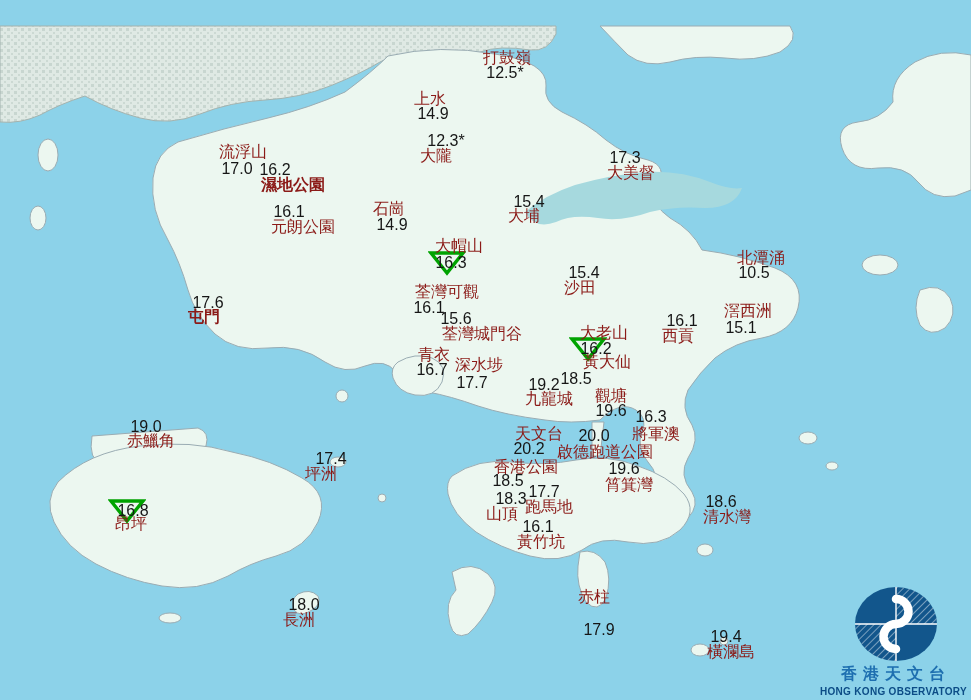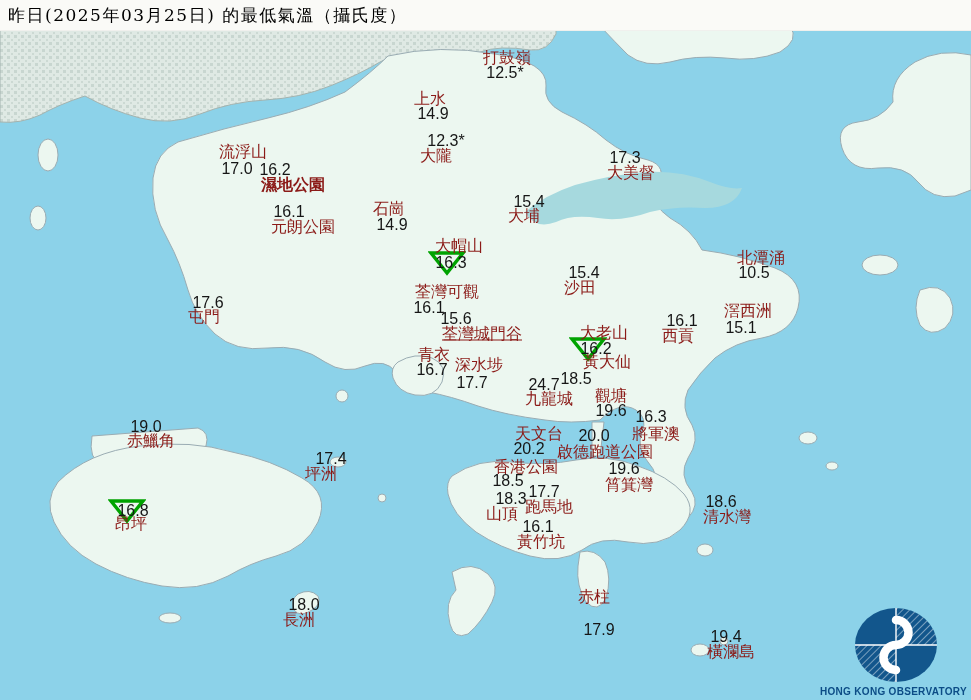--- a/index.html
+++ b/index.html
@@ -99,23 +99,20 @@
 
     <ellipse class="land" cx="880" cy="265" rx="18" ry="10"></ellipse>
     <path class="land" d="M920,290 Q940,282 950,298 Q958,315 945,328 Q930,338 920,325 Q912,308 920,290 Z"></path>
     <ellipse class="land" cx="808" cy="438" rx="9" ry="6"></ellipse>
     <ellipse class="land" cx="832" cy="466" rx="6" ry="4"></ellipse>
     <ellipse class="land" cx="705" cy="550" rx="8" ry="6"></ellipse>
     <ellipse class="land" cx="700" cy="650" rx="9" ry="6"></ellipse>
     <circle class="land" cx="724" cy="641" r="4"></circle>
   </svg>
 
-  <div id="titlebar">
-    <span>昨日(2025年03月25日) 的最低氣溫（攝氏度）</span>
-  </div>
 
   <div id="stations">
       <div class="station-value" style="left: 505px; top: 73px;">12.5*</div>
       <div class="station-name" style="left: 507px; top: 58px;">打鼓嶺</div>
       <div class="station-value" style="left: 433px; top: 114px;">14.9</div>
       <div class="station-name" style="left: 430px; top: 99px; text-align: center;">上水</div>
       <div class="station-value" style="left: 446px; top: 141px;">12.3*</div>
       <div class="station-name" style="left: 436px; top: 156px;">大隴</div>
       <div class="station-value" style="left: 237px; top: 169px;">17.0</div>
       <div class="station-name" style="left: 243px; top: 152px;">流浮山</div>
@@ -134,39 +131,39 @@
         </svg></div>
       <div class="station-value" style="left: 451px; top: 263px;">16.3</div>
       <div class="station-name" style="left: 459px; top: 246px;">大帽山</div>
       <div class="station-value" style="left: 429px; top: 308px;">16.1</div>
       <div class="station-name" style="left: 447px; top: 292px;">荃灣可觀</div>
       <div class="station-value" style="left: 584px; top: 273px;">15.4</div>
       <div class="station-name" style="left: 580px; top: 288px;">沙田</div>
       <div class="station-value" style="left: 754px; top: 273px;">10.5</div>
       <div class="station-name" style="left: 761px; top: 258px;">北潭涌</div>
       <div class="station-value" style="left: 208px; top: 303px;">17.6</div>
-      <div class="station-name" style="left: 204px; top: 317px;">屯門</div>
+      <div class="station-name" style="left: 204px; top: 317px; font-weight: bold;">屯門</div>
       <div class="station-value" style="left: 456px; top: 319px;">15.6</div>
-      <div class="station-name" style="left: 482px; top: 334px; text-decoration: underline;">荃灣城門谷</div>
+      <div class="station-name" style="left: 482px; top: 334px;">荃灣城門谷</div>
       <div class="marker" style="left: 588px; top: 348px;"><svg width="38" height="28" viewBox="0 0 38 28">
           <polygon points="3,5 35,5 19,25" fill="none" stroke="#00a300" stroke-width="3.4"></polygon>
         </svg></div>
       <div class="station-value" style="left: 596px; top: 349px;">16.2</div>
       <div class="station-name" style="left: 604px; top: 333px;">大老山</div>
       <div class="station-value" style="left: 682px; top: 321px;">16.1</div>
       <div class="station-name" style="left: 678px; top: 336px; text-align: right;">西貢</div>
       <div class="station-value" style="left: 741px; top: 328px;">15.1</div>
       <div class="station-name" style="left: 748px; top: 311px;">滘西洲</div>
       <div class="station-value" style="left: 432px; top: 370px;">16.7</div>
       <div class="station-name" style="left: 434px; top: 355px;">青衣</div>
       <div class="station-value" style="left: 472px; top: 383px;">17.7</div>
       <div class="station-name" style="left: 479px; top: 365px;">深水埗</div>
       <div class="station-value" style="left: 576px; top: 379px;">18.5</div>
       <div class="station-name" style="left: 607px; top: 362px;">黃大仙</div>
-      <div class="station-value" style="left: 544px; top: 385px;">24.7</div>
+      <div class="station-value" style="left: 544px; top: 385px;">19.2</div>
       <div class="station-name" style="left: 549px; top: 399px;">九龍城</div>
       <div class="station-value" style="left: 611px; top: 411px;">19.6</div>
       <div class="station-name" style="left: 611px; top: 396px;">觀塘</div>
       <div class="station-value" style="left: 146px; top: 427px;">19.0</div>
       <div class="station-name" style="left: 151px; top: 441px;">赤鱲角</div>
       <div class="station-value" style="left: 529px; top: 449px;">20.2</div>
       <div class="station-name" style="left: 539px; top: 434px;">天文台</div>
       <div class="station-value" style="left: 594px; top: 436px;">20.0</div>
       <div class="station-name" style="left: 605px; top: 452px;">啟德跑道公園</div>
       <div class="station-value" style="left: 651px; top: 417px;">16.3</div>
@@ -200,16 +197,17 @@
 
   <div id="logo">
     <svg width="146" height="78" viewBox="0 0 146 78">
       <ellipse cx="76" cy="38" rx="41" ry="37" fill="#12568c"></ellipse>
       <path d="M76,38 L117,38 A41,37 0 0,0 76,1 Z" fill="url(#hatch)" opacity="0.55"></path>
       <path d="M76,38 L35,38 A41,37 0 0,0 76,75 Z" fill="url(#hatch)" opacity="0.55"></path>
       <line x1="35" y1="38" x2="117" y2="38" stroke="#ffffff" stroke-width="1.4"></line>
       <line x1="76" y1="1" x2="76" y2="75" stroke="#ffffff" stroke-width="1.4"></line>
       <path d="M76,13 a12.5,12.5 0 1,1 0,25 a12.5,12.5 0 1,0 0,25" fill="none" stroke="#ffffff" stroke-width="8.5" stroke-linecap="round"></path>
     </svg>
+    <div class="logo-zh">香港天文台</div>
     <div class="logo-en">HONG KONG OBSERVATORY</div>
   </div>
 
 </div>
 
 </body></html>

